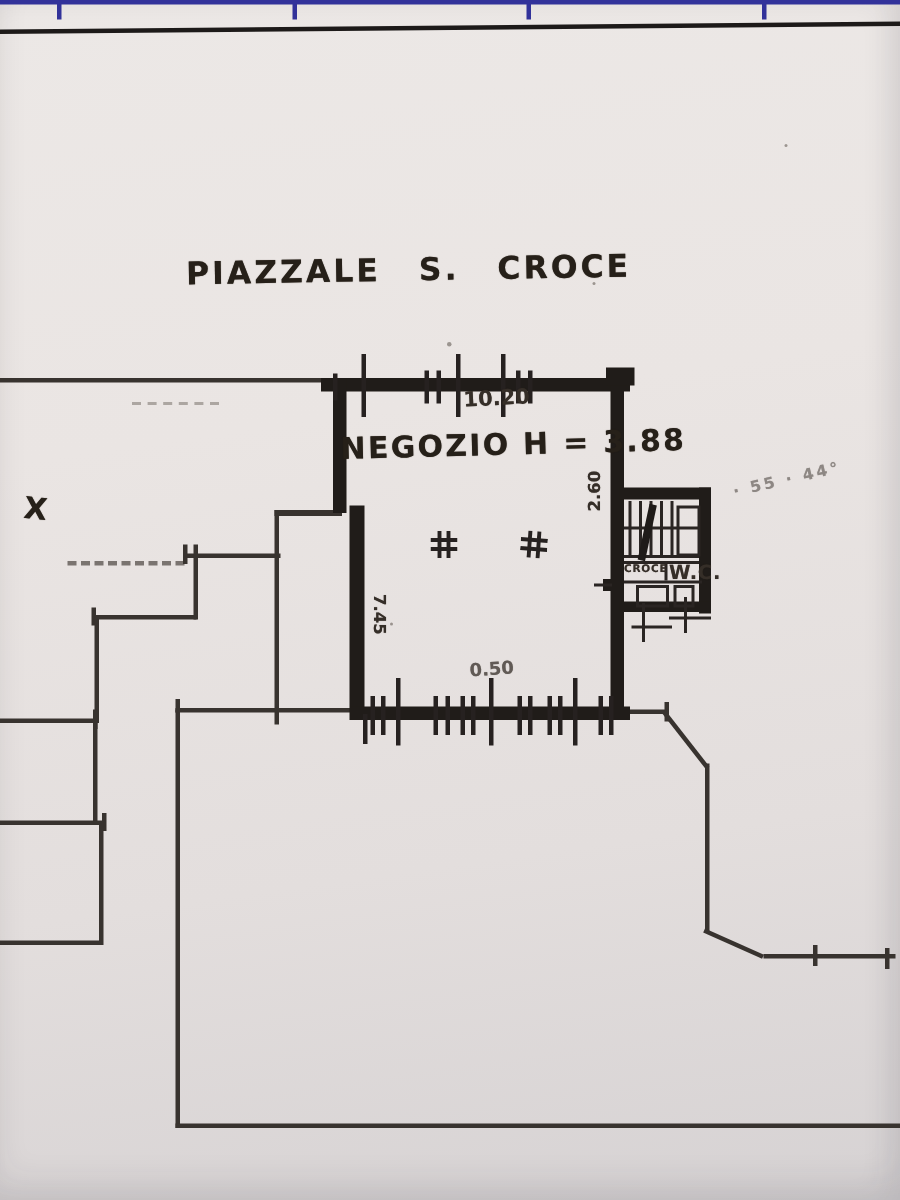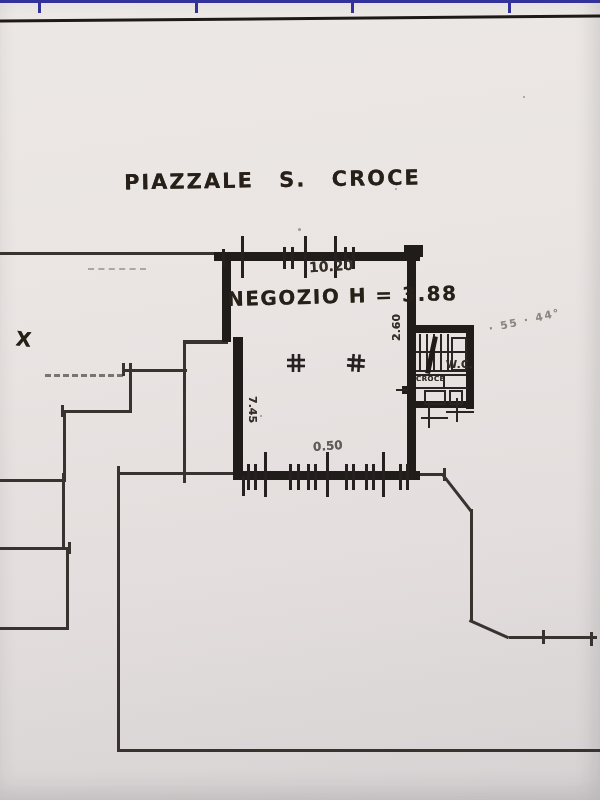--- a/index.html
+++ b/index.html
@@ -86,21 +86,21 @@
   <div class="st" style="left:440px;top:334px;width:2px;height:38px"></div>
   <div class="st" style="left:447px;top:334px;width:2px;height:38px"></div>
   <div class="st" style="left:416px;top:351px;width:50px;height:2px"></div>
   <div class="st" style="left:416px;top:370px;width:50px;height:2px"></div>
   <div class="abs" style="left:429px;top:336px;width:5px;height:38px;background:#1f1b19;transform:rotate(12deg)"></div>
   <div class="bx" style="left:451px;top:337px;width:12px;height:30px"></div>
 
   <div class="st" style="left:416px;top:374px;width:50px;height:2px"></div>
   <div class="st" style="left:443px;top:374px;width:2px;height:13px"></div>
   <div class="dim" style="left:416px;top:375px;font-size:7px;letter-spacing:.5px">CROCE</div>
-  <div class="dim" style="left:446px;top:359px;font-size:10px;letter-spacing:.5px">W.C.</div>
+  <div class="dim" style="left:446px;top:375px;font-size:13px;letter-spacing:.5px">W.C.</div>
   <div class="st" style="left:416px;top:387px;width:52px;height:2px"></div>
   <div class="bx" style="left:424px;top:390px;width:18px;height:11px"></div>
   <div class="bx" style="left:449px;top:390px;width:10px;height:11px"></div>
   <div class="st" style="left:428px;top:402px;width:2px;height:26px"></div>
   <div class="st" style="left:456px;top:398px;width:2px;height:24px"></div>
   <div class="st" style="left:446px;top:411px;width:28px;height:2px"></div>
   <div class="st" style="left:421px;top:417px;width:27px;height:2px"></div>
   <div class="st" style="left:396px;top:389px;width:12px;height:2px"></div>
 
   <div class="tk" style="left:241px;top:236px;width:3px;height:42px"></div>

